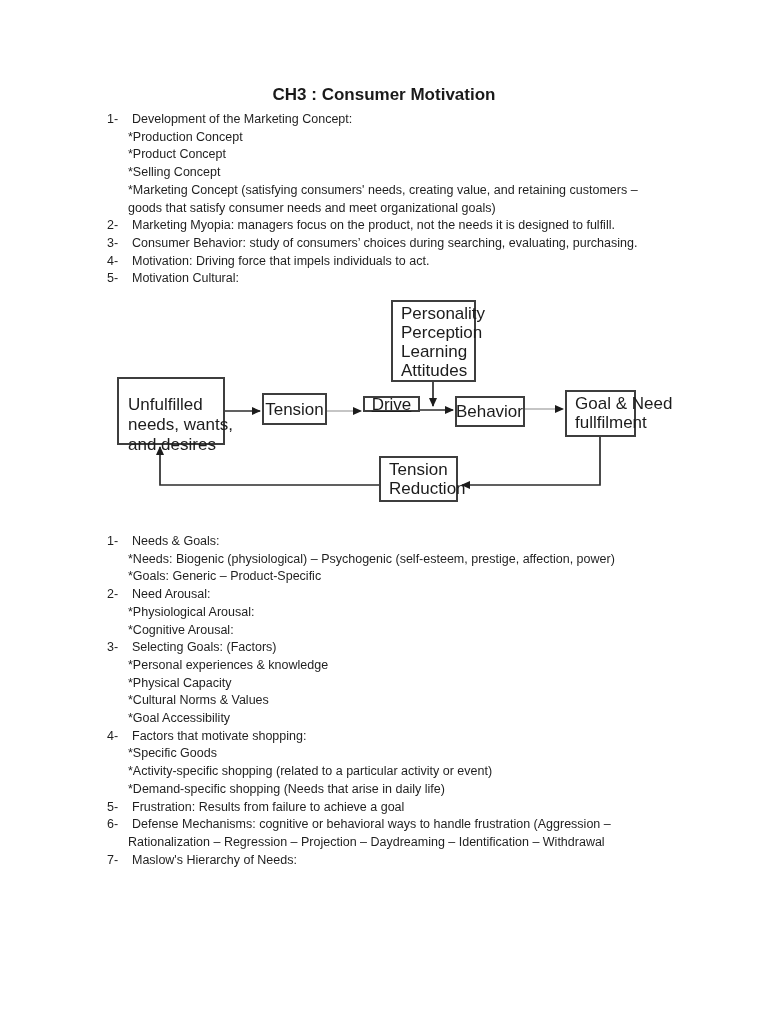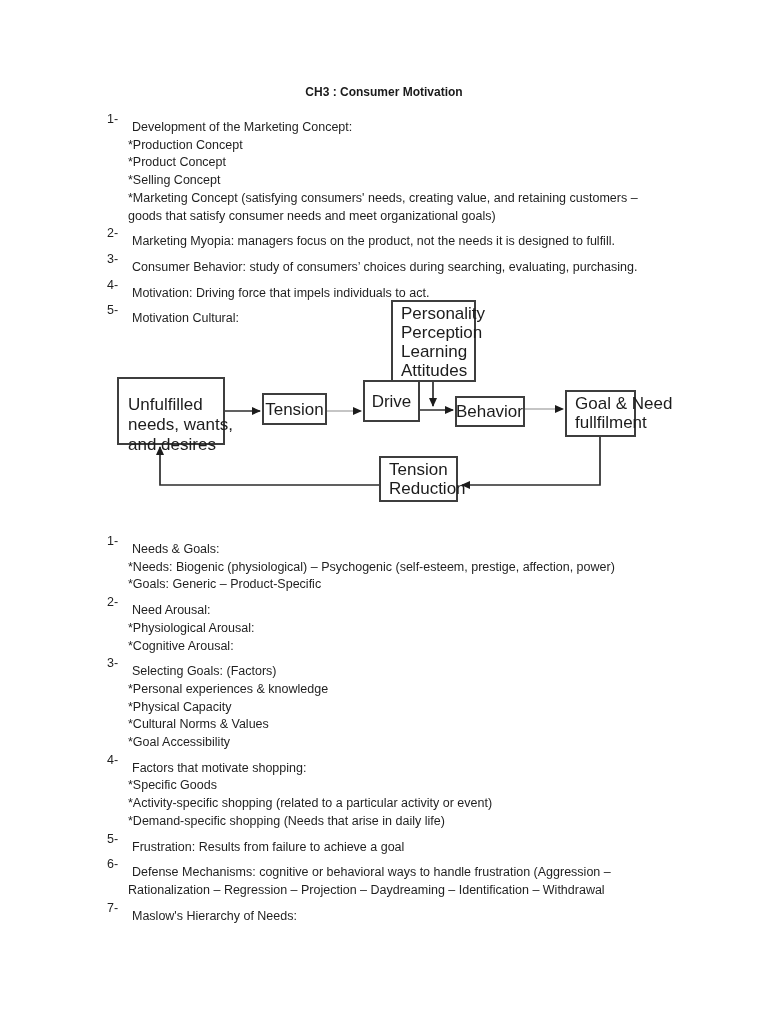--- a/index.html
+++ b/index.html
@@ -2,28 +2,28 @@
 <html><head>
 <meta charset="utf-8">
 <style>
   html,body{margin:0;padding:0;background:#ffffff;}
   .page{
     position:relative;width:768px;height:1024px;background:#ffffff;
     font-family:"Liberation Sans",sans-serif;color:#1f1f1f;overflow:hidden;
   }
   .title{
     position:absolute;top:85px;left:0;width:768px;text-align:center;
-    font-weight:bold;font-size:12px;color:#1a1a1a;
+    font-weight:bold;font-size:17px;color:#1a1a1a;
   }
   .tlist{position:absolute;left:107px;font-size:12.5px;line-height:17.7px;white-space:nowrap;}
   #list-top{top:111px;}
   #list-bottom{top:533px;}
   .item{display:flex;}
   .num{flex:0 0 21px;width:21px;}
-  .lines{flex:1;margin-top:8px;}
+  .lines{flex:1;}
   .fl{padding-left:4px;}
   
   .dbox{
     position:absolute;box-sizing:border-box;border:2px solid #3e3e3e;background:#ffffff;
     font-size:17px;line-height:19px;color:#1c1c1c;white-space:nowrap;
   }
   .dbox.center{display:flex;align-items:center;justify-content:center;}
   svg.connectors{position:absolute;left:0;top:280px;}
 </style>
 </head>
@@ -105,21 +105,21 @@
     <div class="dbox" style="left:117px;top:377px;width:108px;height:68px;padding:16px 0 0 9px;line-height:20px;">
       <div>Unfulfilled</div>
       <div>needs, wants,</div>
       <div>and desires</div>
     </div>
 
     <div class="dbox center" style="left:262px;top:393px;width:65px;height:32px;">
       <span>Tension</span>
     </div>
 
-    <div class="dbox center" style="left:363px;top:380px;width:57px;height:42px;">
+    <div class="dbox center" style="left:363px;top:396px;width:57px;height:16px;text-decoration:underline;">
       <span>Drive</span>
     </div>
 
     <div class="dbox center" style="left:455px;top:396px;width:70px;height:31px;justify-content:flex-end;">
       <span>Behavior</span>
     </div>
 
     <div class="dbox" style="left:565px;top:390px;width:71px;height:47px;padding:2px 4px 0 8px;">
       <div>Goal &amp; Need</div>
       <div>fullfilment</div>

